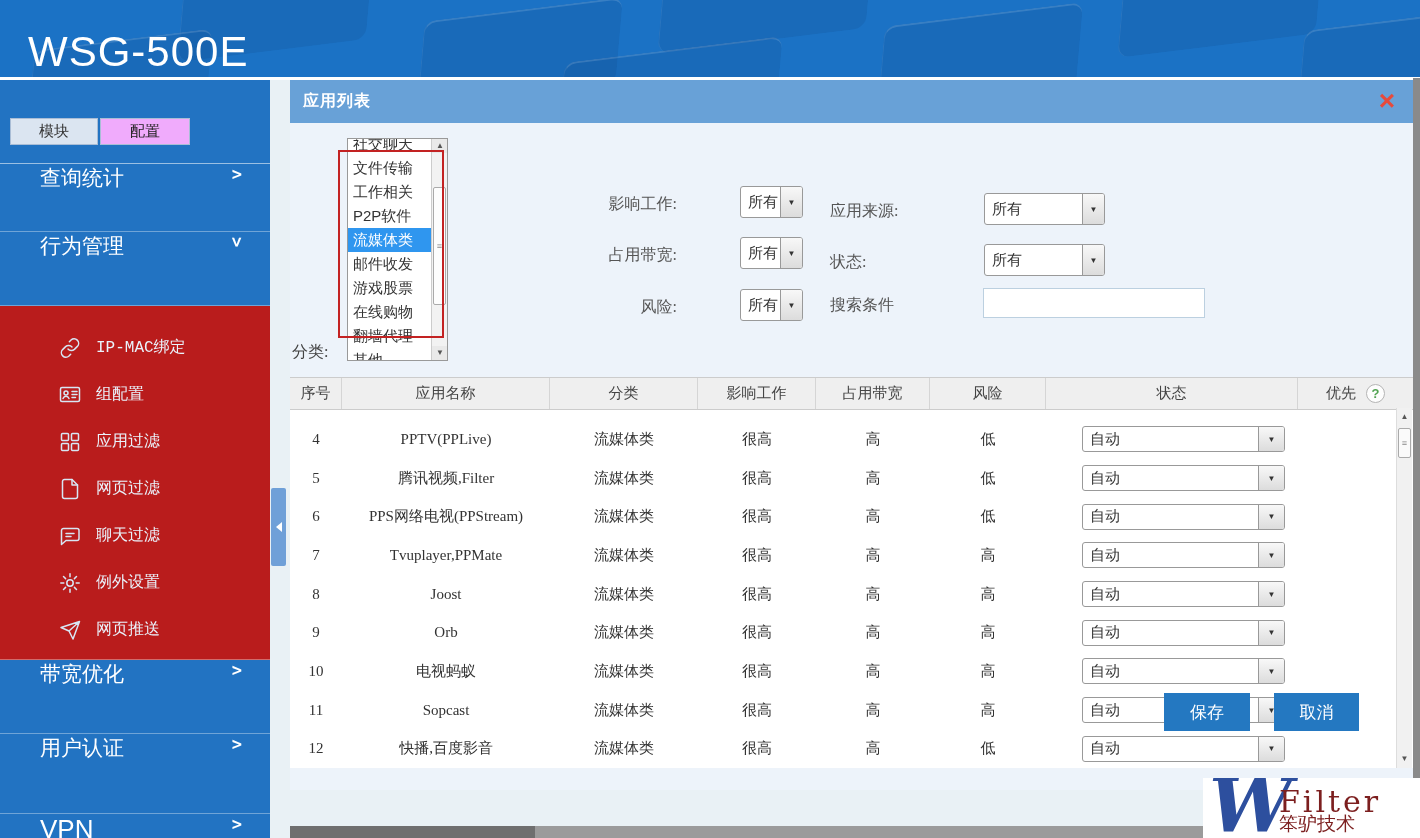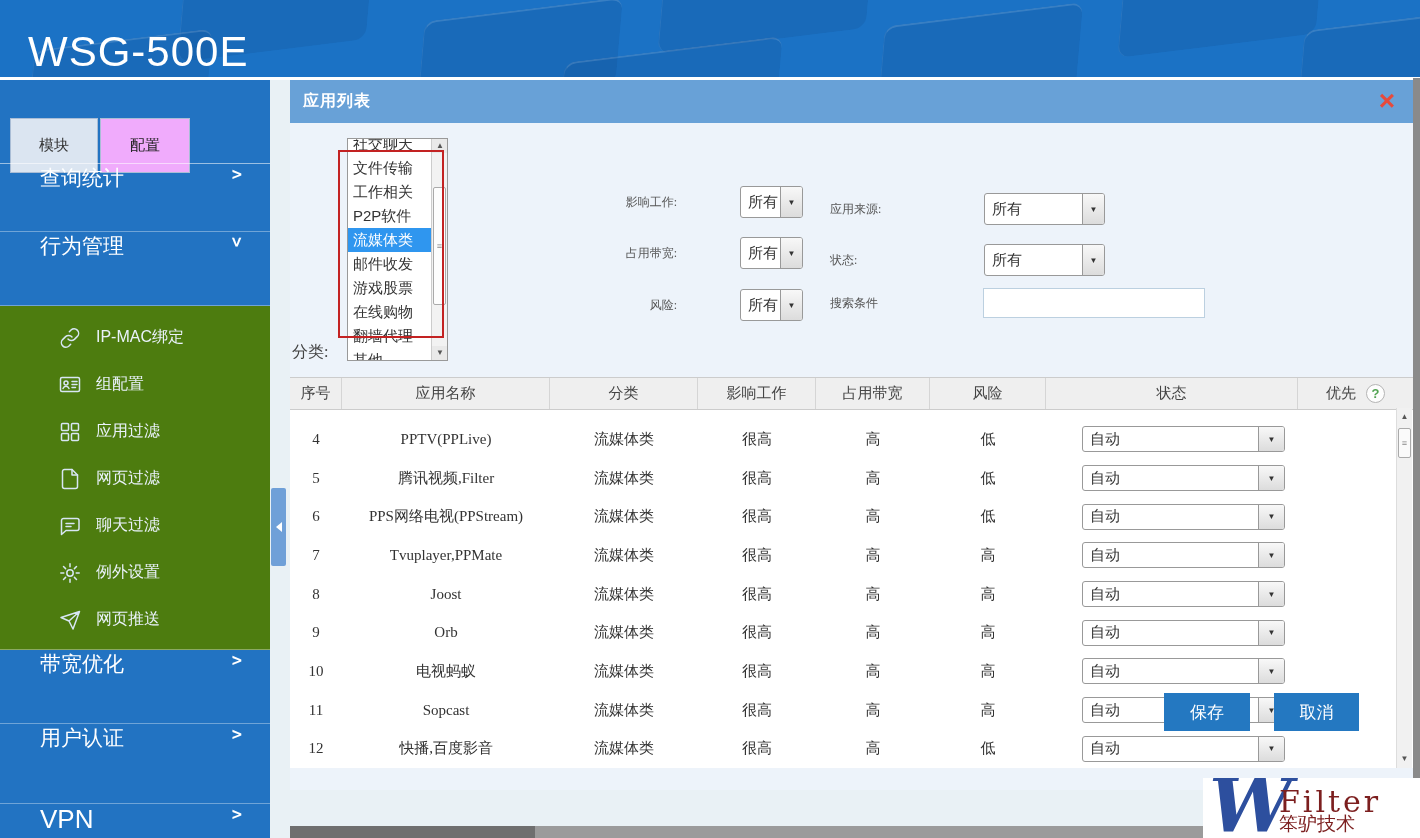--- a/index.html
+++ b/index.html
@@ -15,31 +15,31 @@
   .banner-line { position:absolute; left:0; top:77px; width:1420px; height:3px; background:#ffffff; z-index:3; }
 
   
   .right-strip { position:absolute; left:1413px; top:78px; width:7px; height:760px; background:#8a8a8a; z-index:4; }
   .hscroll { position:absolute; left:290px; top:826px; width:1130px; height:12px; background:#9b9b9b; z-index:5; }
   .hscroll .thumb { position:absolute; left:0; top:0; width:245px; height:12px; background:#6f6f6f; }
 
   
   .sidebar { position:absolute; left:0; top:80px; width:270px; height:758px; background:#2273c2; overflow:hidden; z-index:2; }
   .tabs { position:absolute; left:10px; top:38px; display:flex; }
-  .tab { width:88px; height:55px; display:flex; align-items:center; justify-content:center;
+  .tab { width:88px; height:27px; display:flex; align-items:center; justify-content:center;
          font-size:15px; border:1px solid #a9bdd6; cursor:pointer; }
   .tab-module { background:#dbe5f1; color:#333; }
   .tab-config { background:#f0abfc; color:#222; margin-left:2px; width:90px; }
   .nav { position:absolute; left:0; top:83px; width:270px; border-top:1px solid rgba(255,255,255,0.55); }
   .section { position:relative; display:flex; color:#fff; font-size:21px;
              padding-left:40px; border-bottom:1px solid rgba(255,255,255,0.35); cursor:pointer; }
   .s1 { height:68px; } .s2 { height:74px; } .s3 { height:74px; } .s4 { height:80px; } .s5 { height:62px; border-bottom:none; font-size:26px; }
   .chev { position:absolute; right:28px; font-family:"DejaVu Sans Mono",monospace; font-size:17px; font-weight:bold; color:#fff; }
   .chev.down { transform:rotate(90deg); }
-  .submenu { background:#4d7c0f; padding-top:8px; padding-bottom:6px; border-bottom:1px solid rgba(255,255,255,0.35); }
+  .submenu { background:#b91c1c; padding-top:18px; padding-bottom:6px; border-bottom:1px solid rgba(255,255,255,0.35);font-family:Liberation Mono, monospace; }
   .subitem { height:47px; display:flex; align-items:center; padding-left:58px; color:#eaf2fb; font-size:16px; cursor:pointer; }
   .subitem .icn { width:24px; height:24px; margin-right:14px; flex:none; }
   .icn svg { width:24px; height:24px; stroke:#d8e6f4; fill:none; stroke-width:1.5; stroke-linecap:round; stroke-linejoin:round; }
 
   .collapse-handle { position:absolute; left:271px; top:488px; width:15px; height:78px; background:#6fa0d8;
                      border-radius:2px; z-index:3; display:flex; align-items:center; justify-content:center; cursor:pointer; }
   .collapse-handle .tri { width:0; height:0; border-top:5px solid transparent; border-bottom:5px solid transparent; border-right:6px solid #fff; }
 
   
   .panel { position:absolute; left:290px; top:80px; width:1123px; height:710px; background:#edf3fa; z-index:2; }
@@ -57,21 +57,21 @@
   .lb-item.selected { background:#2f96ef; color:#fff; }
   .lb-scroll { width:16px; background:#f2f2f2; border-left:1px solid #ccc; position:relative; }
   .lb-scroll .up, .lb-scroll .dn { position:absolute; left:0; width:16px; height:14px; font-size:8px; color:#555; text-align:center; line-height:14px; background:#e9e9e9; cursor:pointer; }
   .lb-scroll .up { top:0; } .lb-scroll .dn { bottom:0; }
   .lb-thumb { position:absolute; left:1px; top:48px; width:13px; height:118px; background:#fdfdfd; border:1px solid #aaa;
               border-radius:2px; display:flex; align-items:center; justify-content:center; font-size:9px; color:#888; cursor:grab; }
   .red-rect { position:absolute; left:48px; top:70px; width:106px; height:188px; border:2px solid #c32222; z-index:6; pointer-events:none; }
   .cat-label { position:absolute; left:2px; top:262px; font-family:"Liberation Serif","DejaVu Serif",serif; font-size:16px; color:#444; }
 
   
-  .flabel { position:absolute; font-family:"Liberation Serif","DejaVu Serif",serif; font-size:12px; color:#555; }
+  .flabel { position:absolute; font-family:"Liberation Serif","DejaVu Serif",serif; font-size:16px; color:#555; }
   .flabel.left { left:277px; width:110px; text-align:right; }
   .flabel.right { left:540px; width:130px; text-align:left; }
   .sel { background:#fff; border:1px solid #999; border-radius:3px; display:flex; align-items:stretch; overflow:hidden; }
   .sel-abs { position:absolute; }
   .sel .sel-text { flex:1; font-family:"Liberation Serif","DejaVu Serif",serif; font-size:15px; color:#333;
                    display:flex; align-items:center; padding-left:7px; white-space:nowrap; }
   .sel .sel-arrow { width:22px; flex:none; background:linear-gradient(#f8f8f8,#dcdcdc); border-left:1px solid #999;
                     display:flex; align-items:center; justify-content:center; font-size:8px; color:#333; cursor:pointer; }
   .search-input { position:absolute; left:693px; top:208px; width:222px; height:30px; background:#fff;
                   border:1px solid #bcd0e0; font-size:15px; padding:0 6px; color:#333; }

